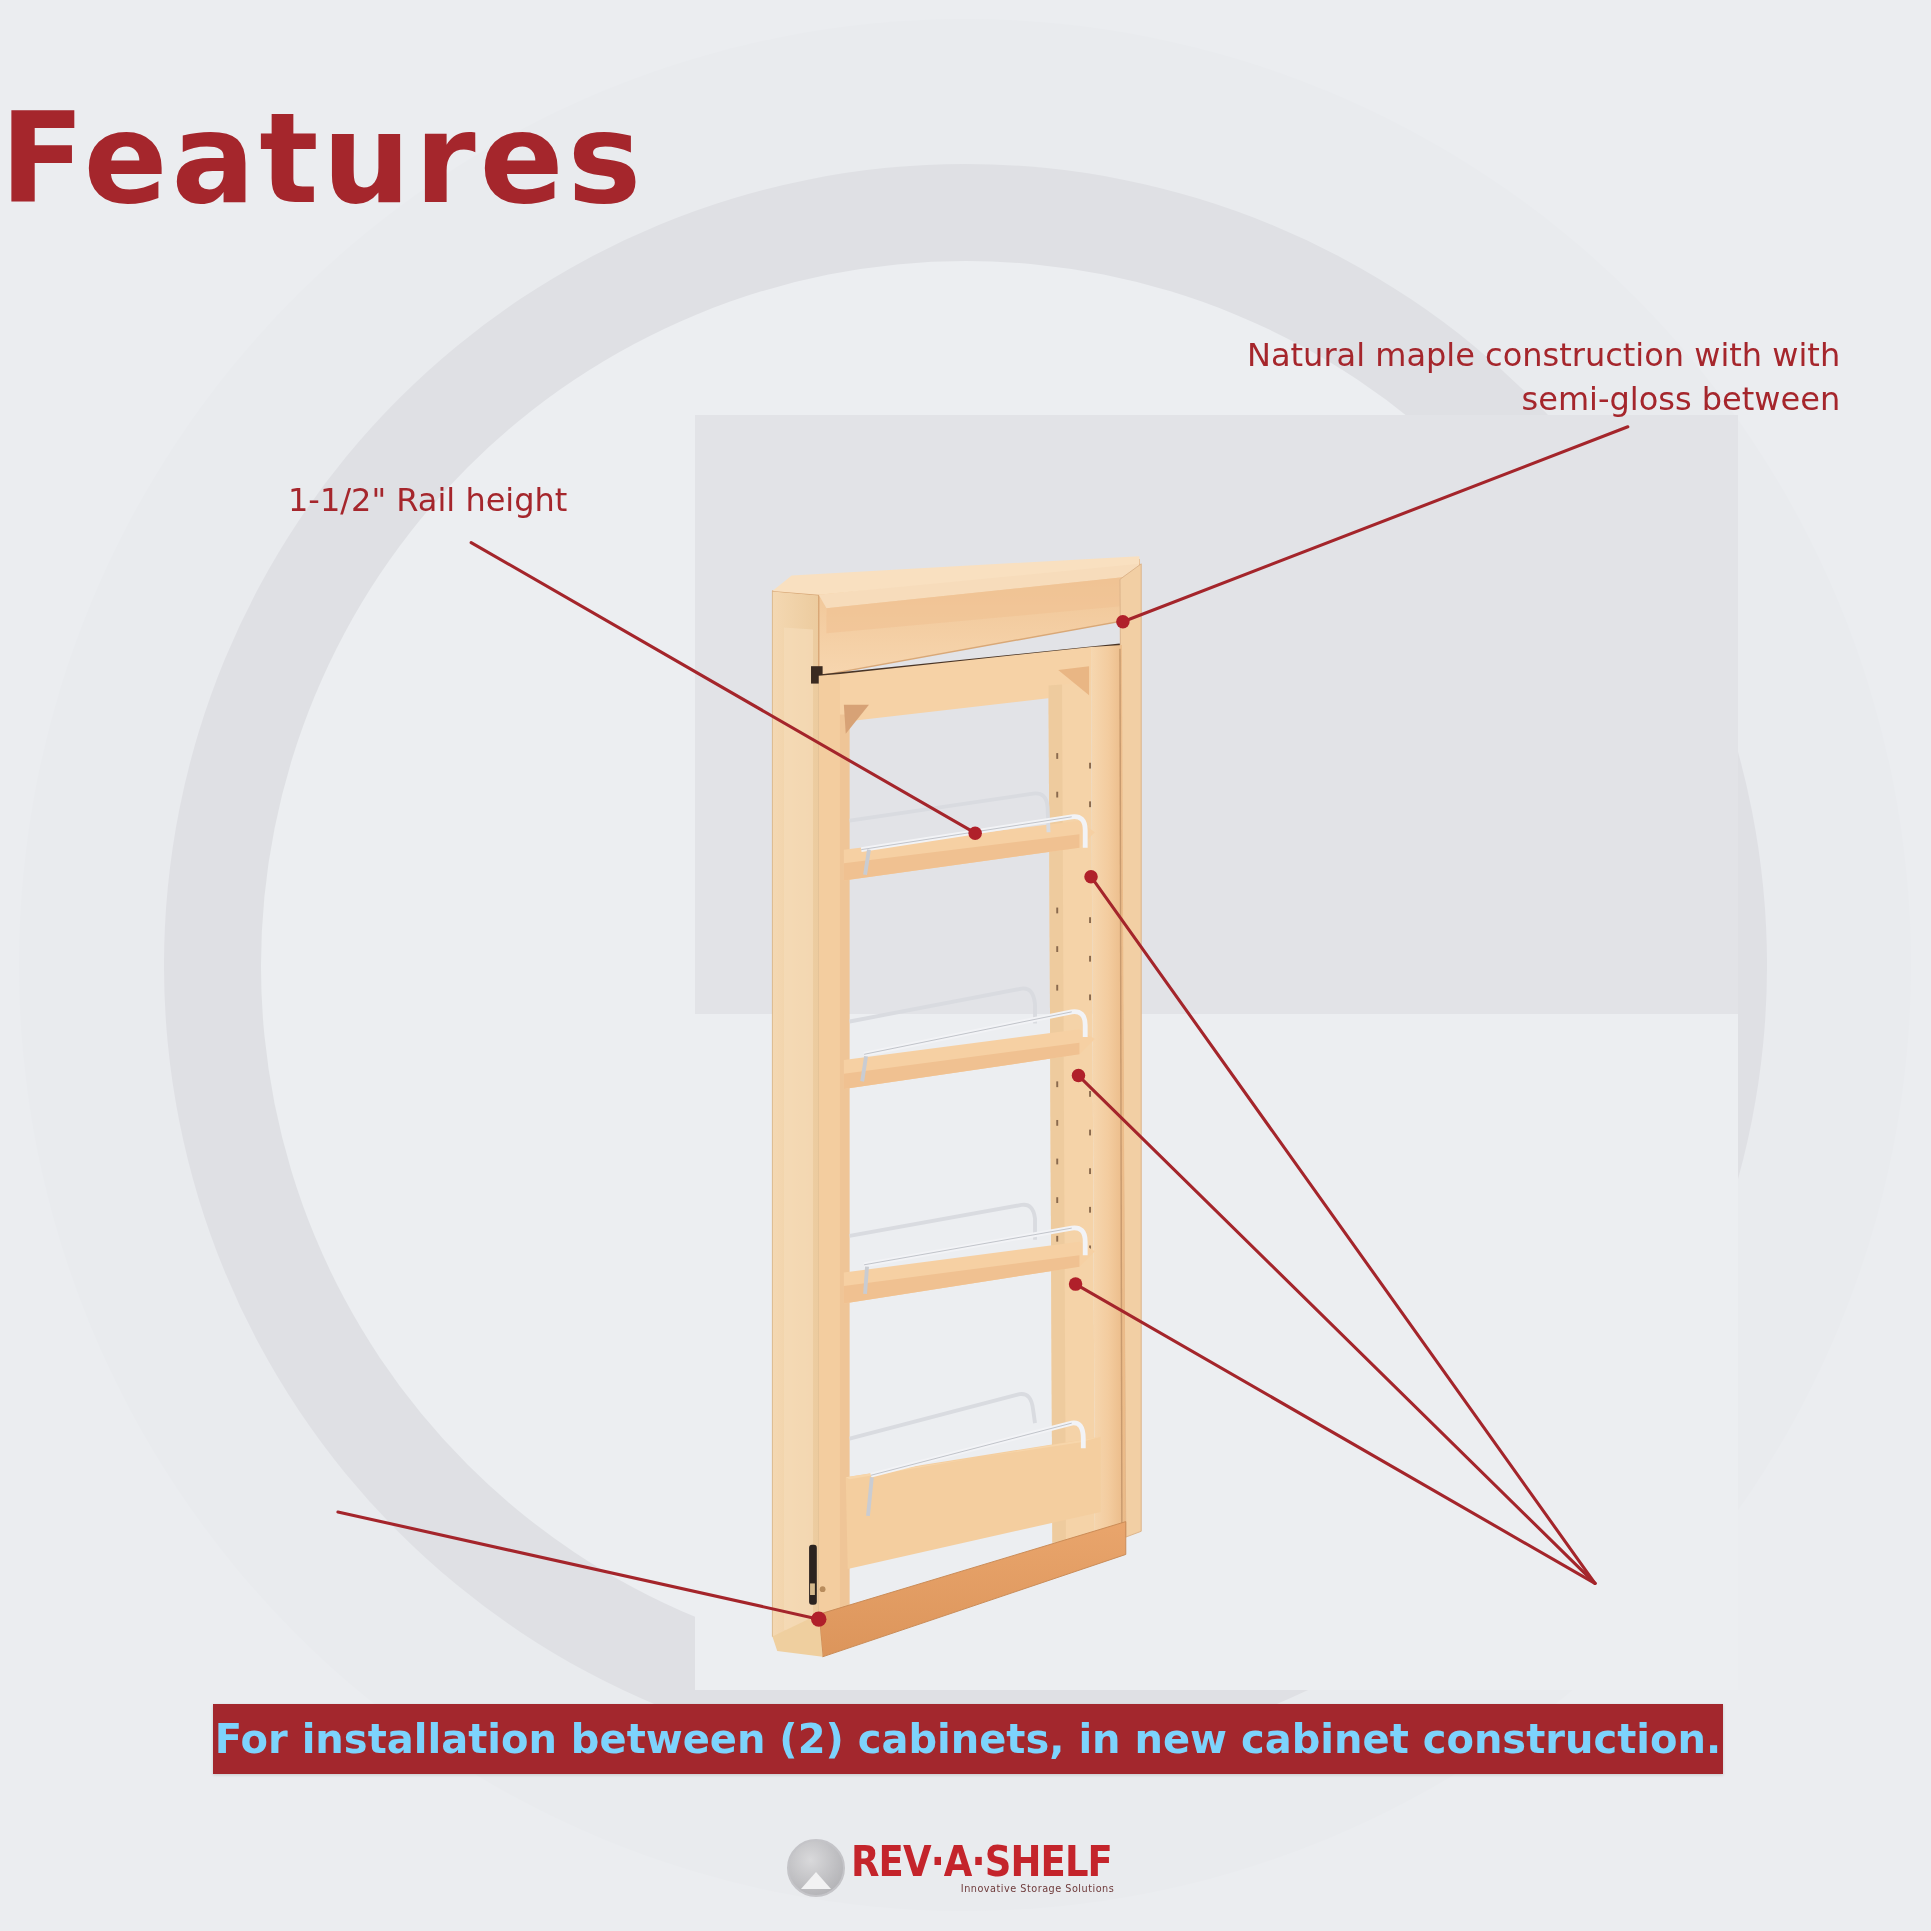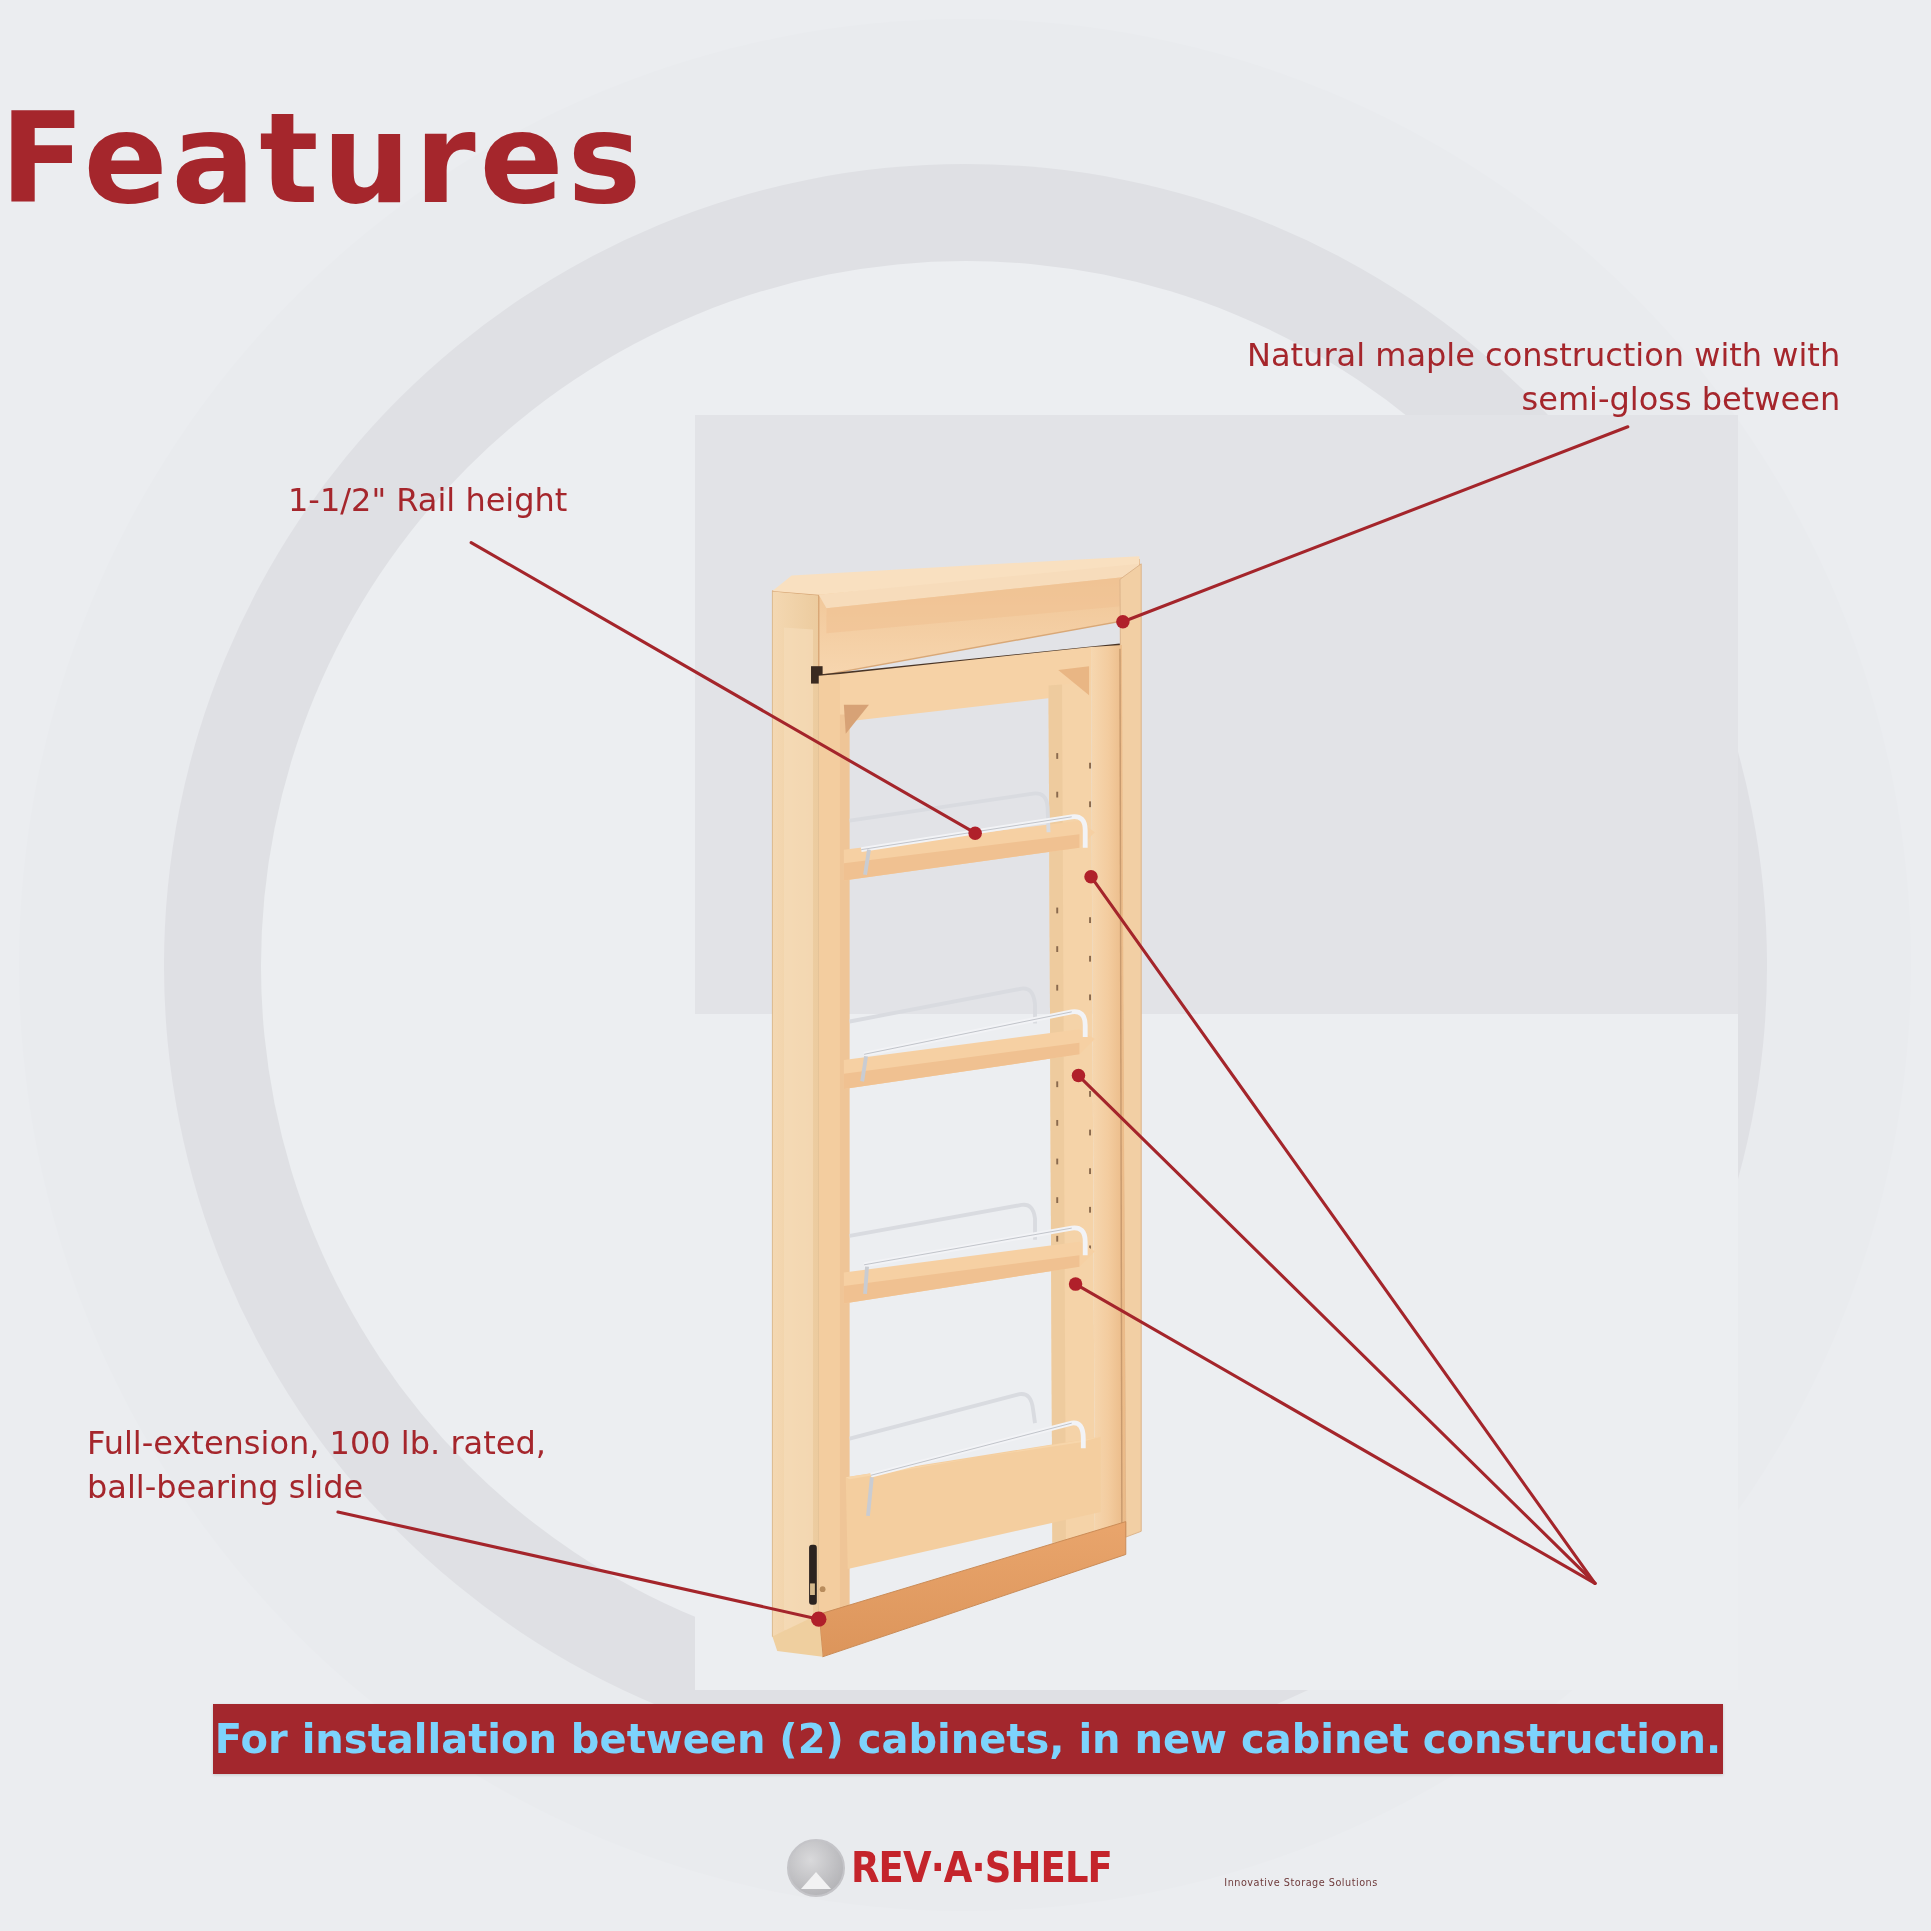--- a/index.html
+++ b/index.html
@@ -118,22 +118,22 @@
       position: absolute;
       left: 11.6px; bottom: 5.8px;
       width: 0; height: 0;
       border-left: 15.4px solid transparent;
       border-right: 15.4px solid transparent;
       border-bottom: 17.4px solid #f2f2f3;
     }
     .logo-text-wrap {
       margin-left: 5.8px;
       display: flex;
-      flex-direction: row;
-      align-items: flex-end;
+      flex-direction: column;
+      align-items: center;
     }
     .logo-word {
       font-family: "DejaVu Sans", sans-serif;
       font-weight: bold;
       font-size: 42px;
       line-height: 42px;
       color: #c4242b;
       letter-spacing: -1px;
       transform: scaleX(0.88);
       transform-origin: left center;
@@ -303,24 +303,20 @@
 
   <div class="callout-text label-maple">
     <div>Natural maple construction with with</div>
     <div>semi-gloss between</div>
   </div>
 
   <div class="callout-text label-rail">
     <div>1-1/2" Rail height</div>
   </div>
 
-  <div class="callout-text label-slide">
-    <div>Full-extension, 100 lb. rated,</div>
-    <div>ball-bearing slide</div>
-  </div>
 
 
   <div class="banner">For installation between (2) cabinets, in new cabinet construction.</div>
 
   <div class="logo">
     <div class="logo-mark"></div>
     <div class="logo-text-wrap">
       <div class="logo-word">REV·A·SHELF</div>
       <div class="logo-tagline">Innovative Storage Solutions</div>
     </div>

